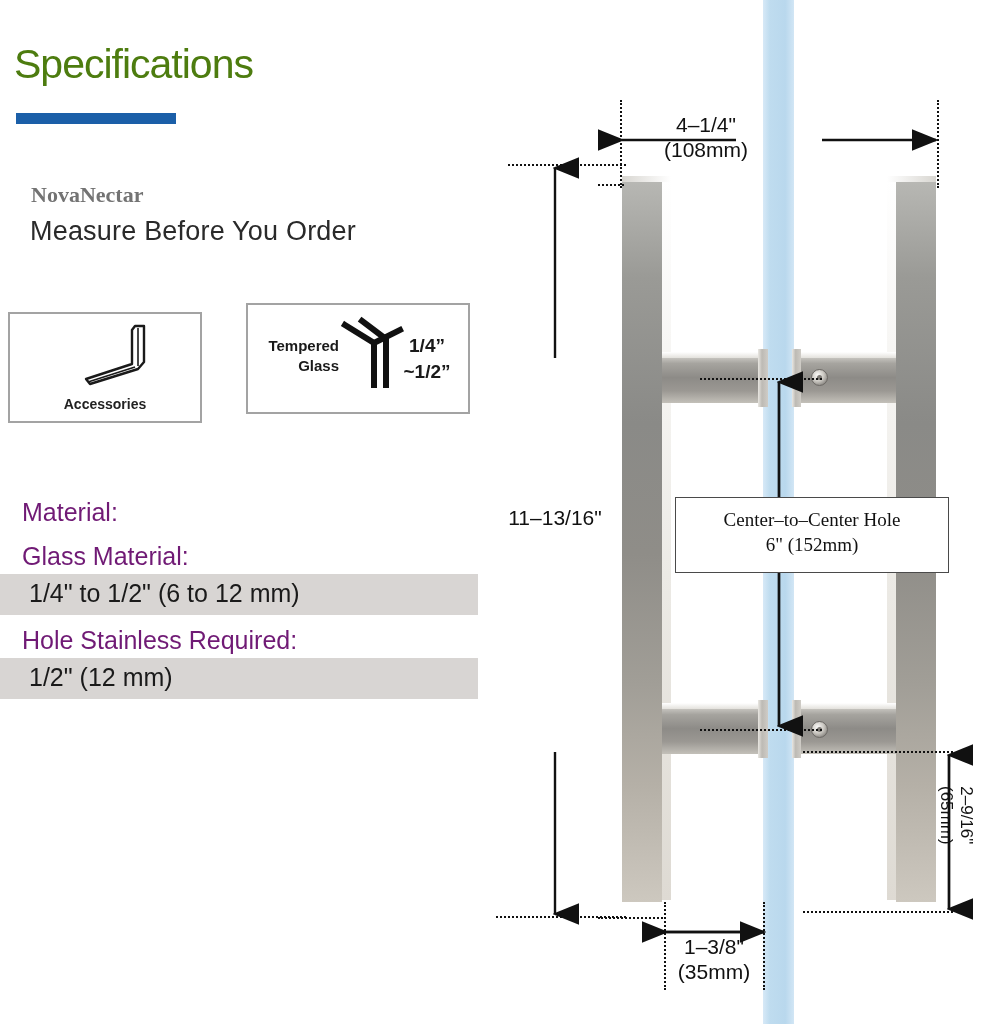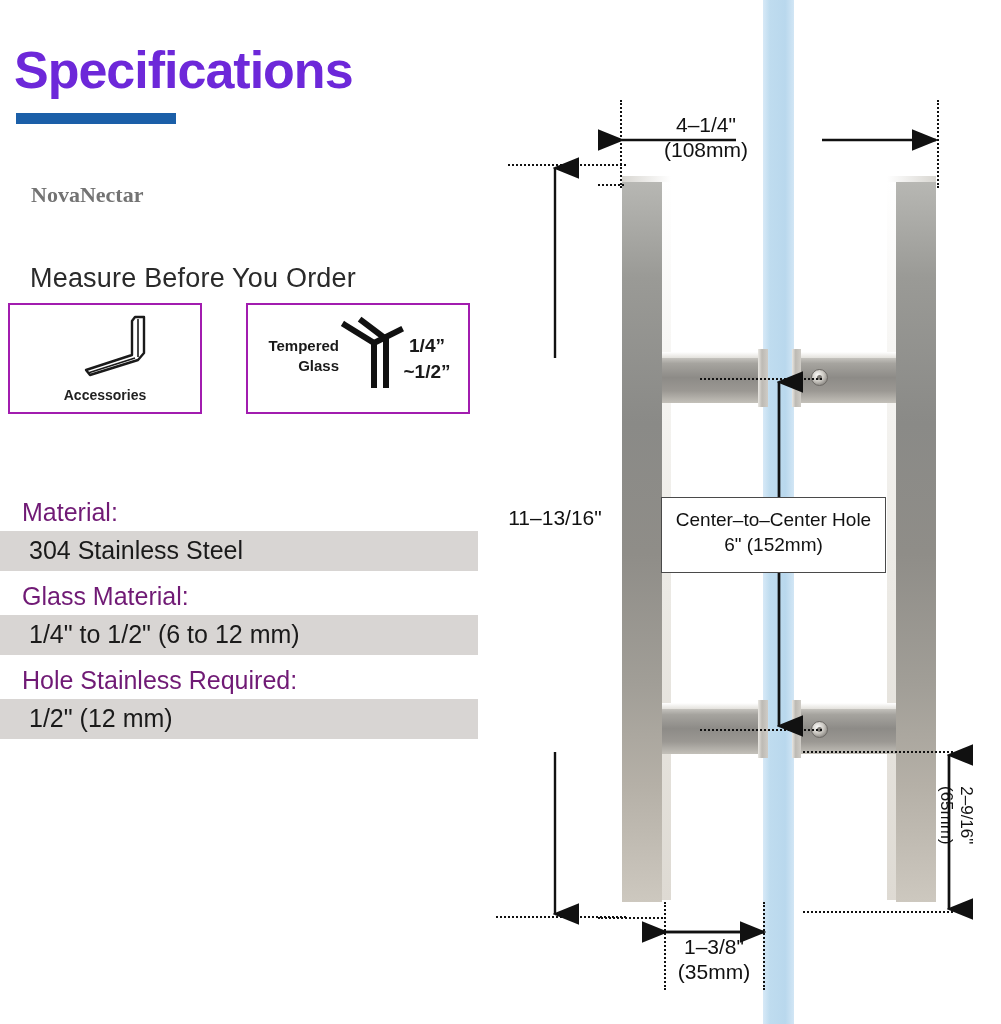--- a/index.html
+++ b/index.html
@@ -20,23 +20,23 @@
   #left-column {
     position: absolute;
     left: 0; top: 0;
     width: 500px; height: 1024px;
   }
 
   #page-title {
     position: absolute;
     left: 14px;
     top: 44px;
-    font-size: 52px;
-    font-weight: bold;
-    color: #6d28d9;
+    font-size: 41px;
+    font-weight: normal;
+    color: #4d7c0f;
     letter-spacing: -1px;
     line-height: 1;
   }
   #title-underline {
     position: absolute;
     left: 16px;
     top: 113px;
     width: 160px;
     height: 11px;
     background: #1b5fa8;
@@ -51,32 +51,31 @@
     font-weight: bold;
     color: #737373;
   }
   #brand-tagline {
     position: absolute;
     left: 30px;
     top: 216px;
     font-size: 27px;
     color: #2a2a2a;
     letter-spacing: .2px;
-    margin-top: 47px;
   }
 
   
   .icon-box {
     position: absolute;
-    border: 2px solid #a21caf;
+    border: 2px solid #a3a3a3;
     background: #fff;
     box-sizing: border-box;
   }
   #accessories-box {
-    left: 8px; top: 303px;
+    left: 8px; top: 312px;
     width: 194px; height: 111px;
   }
   #glass-box {
     left: 246px; top: 303px;
     width: 224px; height: 111px;
   }
   #accessories-label {
     position: absolute;
     left: 0; right: 0;
     bottom: 9px;
@@ -280,21 +279,20 @@
     </div>
     <div id="glass-thickness-note">
       <div>1/4”</div>
       <div>~1/2”</div>
     </div>
   </div>
 
   <div id="spec-list">
     <div class="spec-row">
       <div class="spec-label">Material:</div>
-      <div class="spec-value">304 Stainless Steel</div>
     </div>
     <div class="spec-row">
       <div class="spec-label">Glass Material:</div>
       <div class="spec-value">1/4" to 1/2" (6 to 12 mm)</div>
     </div>
     <div class="spec-row">
       <div class="spec-label">Hole Stainless Required:</div>
       <div class="spec-value">1/2" (12 mm)</div>
     </div>
   </div>
@@ -376,21 +374,21 @@
   <div class="dim-text" style="left:77px; top:505px; width:200px; margin-left:-100px;">
     <div>11–13/16"</div>
   </div>
 
   <div class="dot-h" style="left:222px; top:378px; width:122px;"></div>
   <div class="dot-h" style="left:222px; top:729px; width:122px;"></div>
   <svg style="position:absolute; left:291px; top:378px;" width="20" height="352">
     <line x1="10" y1="348" x2="10" y2="4" stroke="#111" stroke-width="2.4" marker-end="url(#arrU)"></line>
     <line x1="10" y1="4" x2="10" y2="348" stroke="#111" stroke-width="2.4" marker-end="url(#arrD)"></line>
   </svg>
-  <div id="center-callout" style="left:183px; top:497px; width:225px; height:76px;">
+  <div id="center-callout" style="left:197px; top:497px; width:274px; height:76px;font-family:Liberation Serif, serif;">
     <div>Center–to–Center Hole</div>
     <div>6" (152mm)</div>
   </div>
 
   <div class="dot-v" style="left:186px; top:902px; height:88px;"></div>
   <div class="dot-v" style="left:285px; top:902px; height:88px;"></div>
   <div class="dot-h" style="left:120px; top:917px; width:68px;"></div>
   <svg style="position:absolute; left:182px; top:922px;" width="112" height="20">
     <line x1="104" y1="10" x2="6" y2="10" stroke="#111" stroke-width="2.4" marker-end="url(#arrL)"></line>
     <line x1="6" y1="10" x2="104" y2="10" stroke="#111" stroke-width="2.4" marker-end="url(#arrR)"></line>

